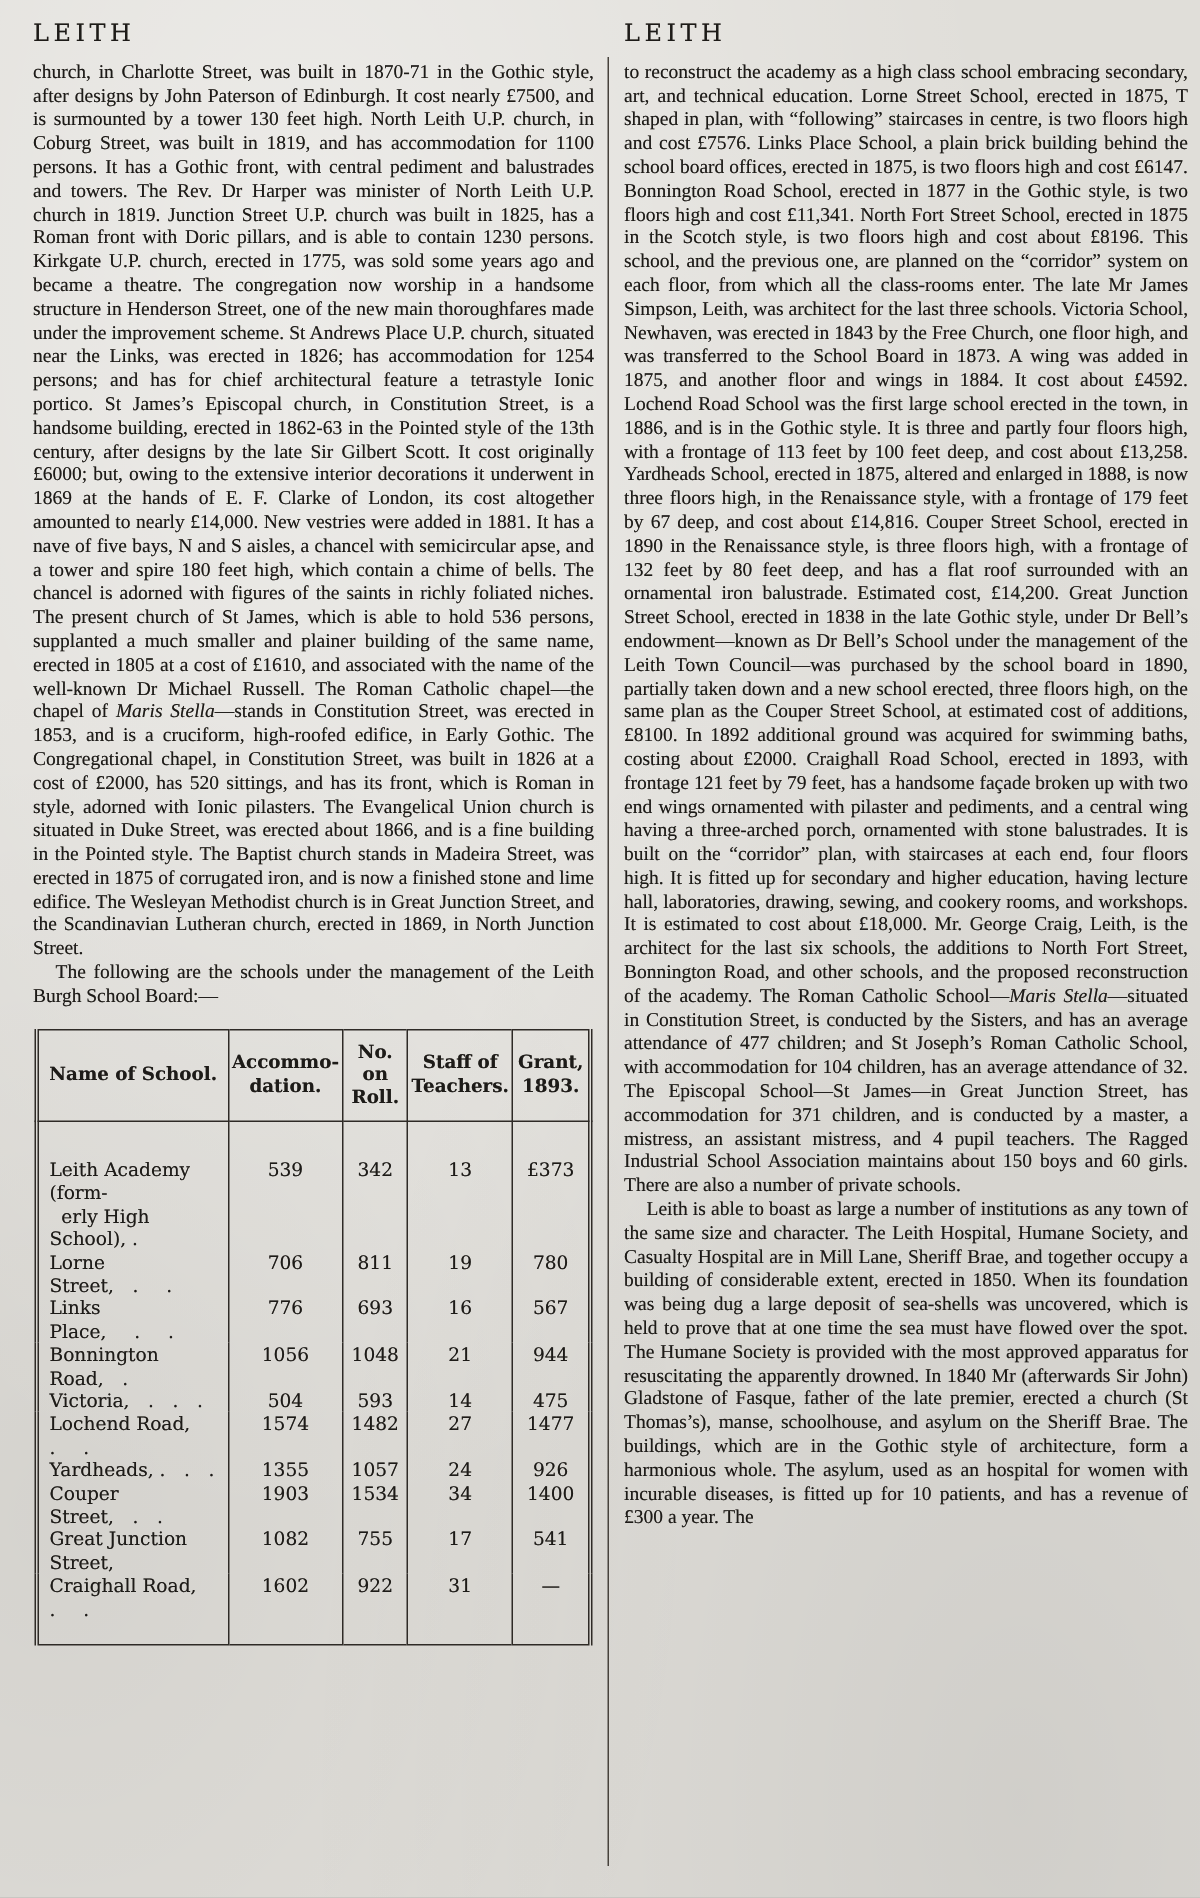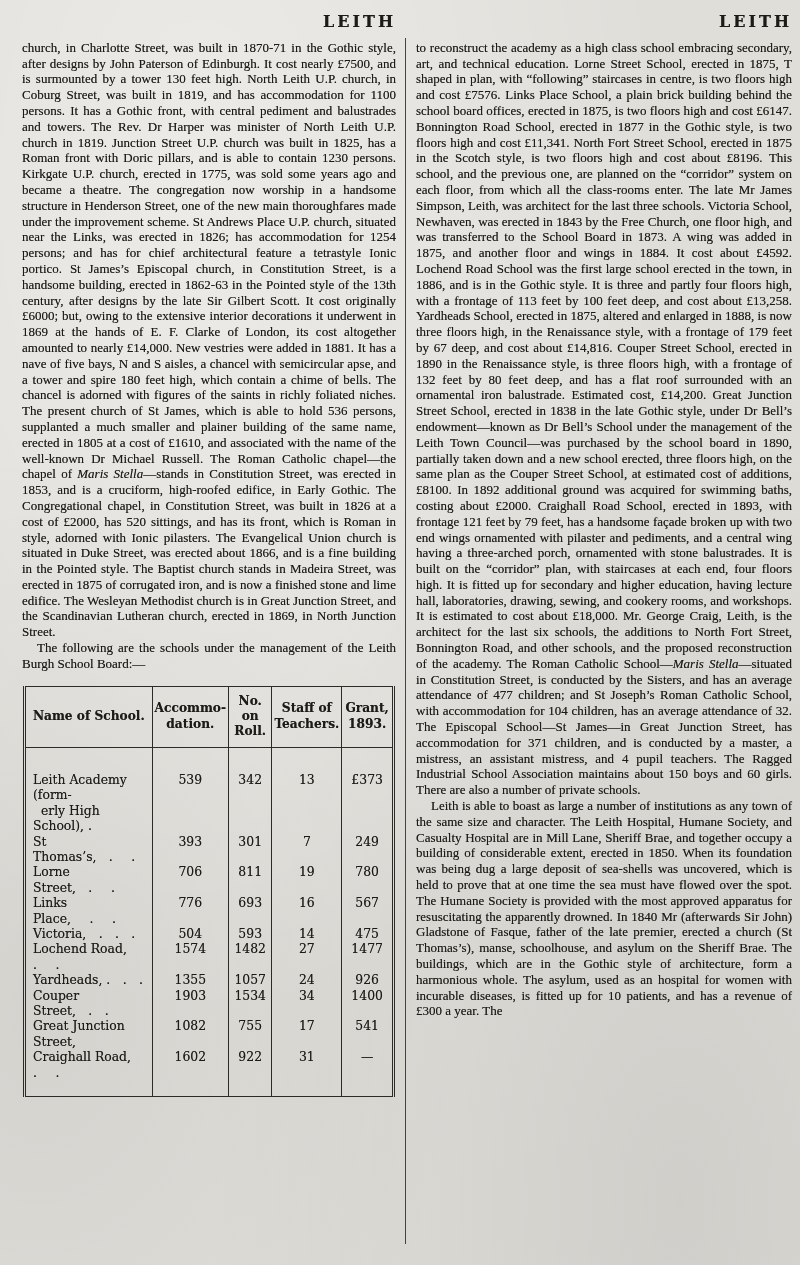--- a/index.html
+++ b/index.html
@@ -18,21 +18,21 @@
   }
   .col{
     position:absolute;top:10px;
     text-align:justify;
     font-size:13px;line-height:15.8px;
     text-shadow:0 0 0.4px rgba(20,15,10,0.55);
   }
   .col-left{left:22px;width:374px;}
   .col-right{left:416px;width:376px;}
   .running-head{
-    text-align:right;font-weight:bold;font-size:16px;
+    text-align:left;font-weight:normal;font-size:16px;
     letter-spacing:3px;margin:4px 0 10px 0;
   }
   .para{margin:0;font-family:Liberation Serif, serif;}
   .para.indent{text-indent:15px;}
   .divider{
     position:absolute;left:405px;top:38px;
     width:1px;height:1206px;background:#47423c;
   }
   table.school-table{
     border-collapse:collapse;
@@ -97,39 +97,39 @@
       <tbody>
           <tr>
             <td class="name">Leith Academy (form-
   erly High School), .</td>
             <td>539</td>
             <td>342</td>
             <td>13</td>
             <td>£373</td>
           </tr>
           <tr>
-            <td class="name">St Thomas’s,  .   .</td>
-            <td>393</td>
-            <td>301</td>
-            <td>7</td>
-            <td>249</td>
-          </tr>
-          <tr>
             <td class="name">Lorne Street,  .   .</td>
             <td>706</td>
             <td>811</td>
             <td>19</td>
             <td>780</td>
           </tr>
           <tr>
             <td class="name">Links Place,   .   .</td>
             <td>776</td>
             <td>693</td>
             <td>16</td>
             <td>567</td>
+          </tr>
+          <tr>
+            <td class="name">Bonnington Road,  .</td>
+            <td>1056</td>
+            <td>1048</td>
+            <td>21</td>
+            <td>944</td>
           </tr>
           <tr>
             <td class="name">Victoria,  .  .  .</td>
             <td>504</td>
             <td>593</td>
             <td>14</td>
             <td>475</td>
           </tr>
           <tr>
             <td class="name">Lochend Road, .   .</td>

